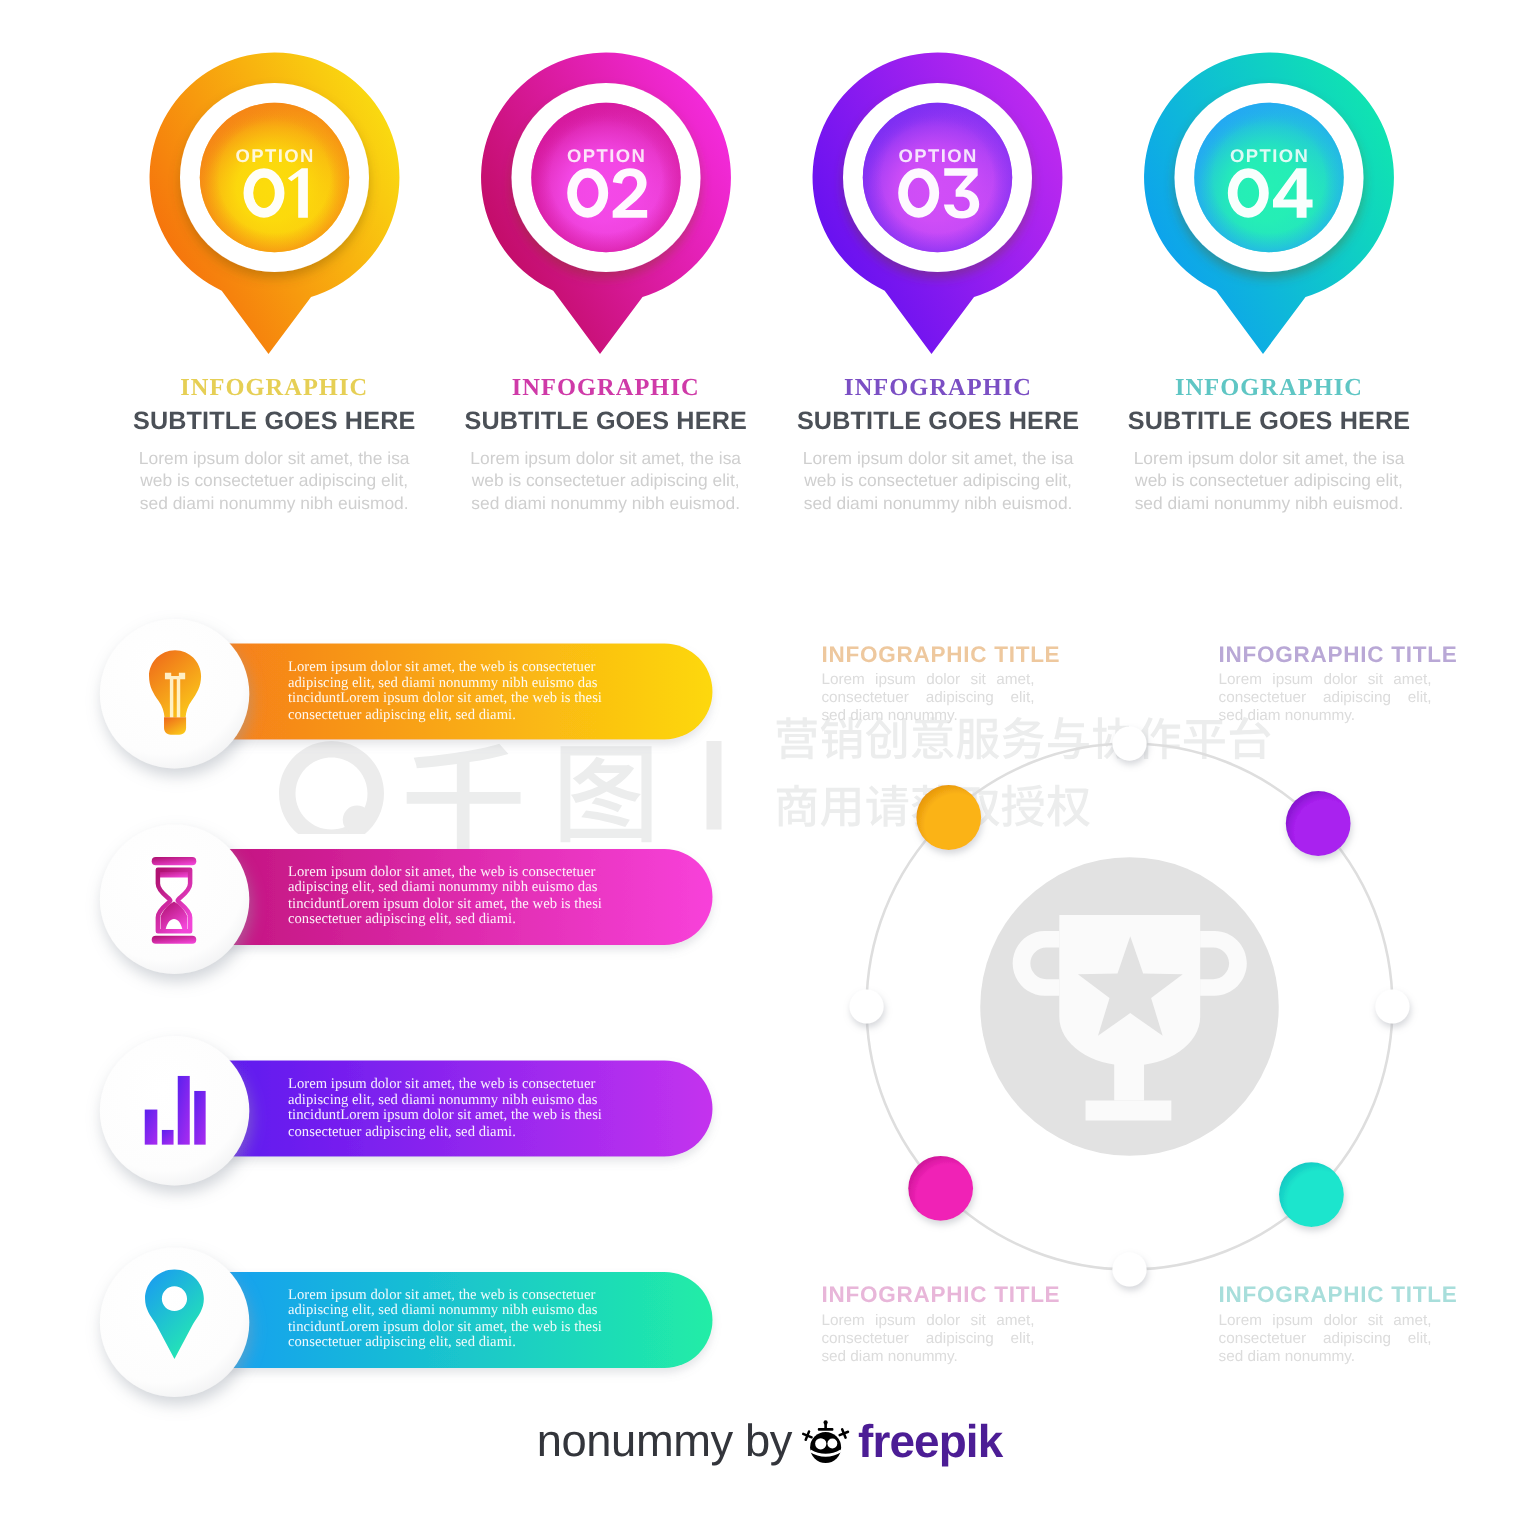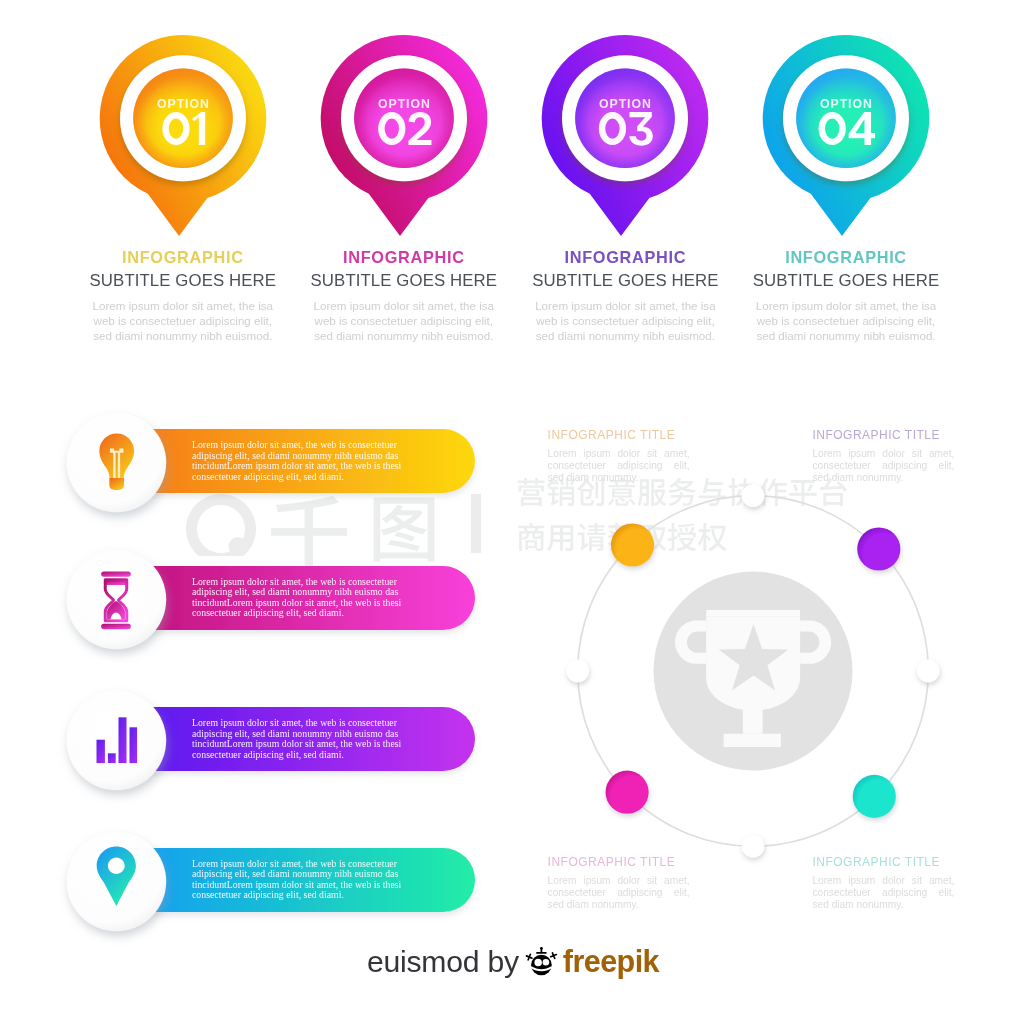--- a/index.html
+++ b/index.html
@@ -2,33 +2,33 @@
 <html><head>
 <meta charset="utf-8">
 <title>Infographic elements</title>
 <style>
   html,body{margin:0;padding:0;background:#fff;}
   body{width:1024px;height:1024px;overflow:hidden;font-family:"Liberation Sans",sans-serif;position:relative;}
   #stage{position:absolute;left:0;top:0;width:1024px;height:1024px;background:#ffffff;overflow:hidden;padding-left:16px;}
   .pin-card{position:absolute;z-index:2;top:25px;width:224px;height:360px;}
   .pin-svg{position:absolute;left:0;top:0;}
   text.pin-opt{font-family:"Liberation Sans",sans-serif;font-size:12.3px;font-weight:700;fill:#fff;letter-spacing:.95px;opacity:.85;}
-  .pin-title{position:absolute;width:224px;text-align:center;font-size:16.3px;font-weight:700;letter-spacing:.7px;}
-  .pin-sub{position:absolute;width:224px;text-align:center;font-size:16.8px;font-weight:400;letter-spacing:.1px;color:#4b5057;}
+  .pin-title{position:absolute;width:224px;text-align:center;font-size:16.3px;font-weight:700;letter-spacing:.7px;font-family:Liberation Serif, serif;}
+  .pin-sub{position:absolute;width:224px;text-align:center;font-size:16.8px;font-weight:700;letter-spacing:.1px;color:#4b5057;}
   .pin-body{position:absolute;width:190px;left:17px;text-align:center;font-size:11.6px;line-height:15.2px;color:#cfcfcf;}
   .barrow{position:absolute;z-index:2;font-family:Liberation Serif, serif;}
   .barrow svg{position:absolute;left:0;top:0;}
   .bartext{position:absolute;font-size:9.75px;line-height:10.45px;color:rgba(255,255,255,.93);letter-spacing:.02px;}
   .circsec{position:absolute;z-index:2;width:460px;height:460px;}
   .circsec svg{position:absolute;left:0;top:0;}
-  .ct{position:absolute;font-size:12px;font-weight:400;letter-spacing:.5px;white-space:nowrap;}
+  .ct{position:absolute;font-size:15px;font-weight:700;letter-spacing:.5px;white-space:nowrap;}
   .cb{position:absolute;font-size:10.2px;line-height:12.4px;color:#dcdcdc;width:142px;text-align:justify;}
   .footer{position:absolute;z-index:2;left:1px;top:944px;width:1024px;text-align:center;white-space:nowrap;}
   .footer .f1{font-size:30.2px;color:#33353b;letter-spacing:-.25px;vertical-align:middle;}
-  .footer .f2{font-size:30.6px;font-weight:700;color:#a16207;letter-spacing:-.6px;vertical-align:middle;}
+  .footer .f2{font-size:30.6px;font-weight:700;color:#4c1d95;letter-spacing:-.6px;vertical-align:middle;}
   .footer .flogo{vertical-align:middle;margin:0 4px 0 5px;}
   .wmk{position:absolute;left:0;top:0;width:1024px;height:1024px;pointer-events:none;z-index:0;}
   .wmc{position:absolute;}
   .wmlogo{position:absolute;left:186px;top:494px;}
   .wmbar{position:absolute;left:471px;top:494px;width:10px;height:59px;background:#ececec;}
 </style>
 </head>
 <body>
 
 <div id="stage">
@@ -378,21 +378,21 @@
       </svg>
 <div class="ct" style="left:25.1px;top:-13.5px;color:#eec89e;">INFOGRAPHIC TITLE</div>
       <div class="cb" style="left:25.1px;top:6.5px;">Lorem ipsum dolor sit amet, consectetuer adipiscing elit, sed diam nonummy.</div>
 <div class="ct" style="left:289.9px;top:-13.5px;color:#b9a8d6;">INFOGRAPHIC TITLE</div>
       <div class="cb" style="left:289.9px;top:6.5px;">Lorem ipsum dolor sit amet, consectetuer adipiscing elit, sed diam nonummy.</div>
 <div class="ct" style="left:25.1px;top:413.5px;color:#e8b6d9;">INFOGRAPHIC TITLE</div>
       <div class="cb" style="left:25.1px;top:433.5px;">Lorem ipsum dolor sit amet, consectetuer adipiscing elit, sed diam nonummy.</div>
 <div class="ct" style="left:289.9px;top:413.5px;color:#a8dedb;">INFOGRAPHIC TITLE</div>
       <div class="cb" style="left:289.9px;top:433.5px;">Lorem ipsum dolor sit amet, consectetuer adipiscing elit, sed diam nonummy.</div>
 </div>
-<div class="footer"><span class="f1">euismod by</span><svg class="flogo" width="35" height="31" viewBox="-7.8 -9.6 39.6 35.2">
+<div class="footer"><span class="f1">nonummy by</span><svg class="flogo" width="35" height="31" viewBox="-7.8 -9.6 39.6 35.2">
         <circle cx="11.9" cy="12.0" r="11.75"></circle>
         <path d="M0.6,13.4 C4.2,15.6 8.0,16.7 11.9,16.7 C15.8,16.7 19.6,15.6 23.2,13.4 L24.0,15.4 C20.2,17.8 16.1,19.0 11.9,19.0 C7.7,19.0 3.6,17.8 -0.2,15.4 Z" fill="#ffffff"></path>
         <circle cx="8.2" cy="9.2" r="4.25" fill="#ffffff"></circle>
         <circle cx="17.0" cy="8.9" r="3.75" fill="#ffffff"></circle>
         <rect x="6.0" y="-2.7" width="11.8" height="2.0" rx="0.7"></rect>
         <rect x="10.9" y="-6.2" width="2.0" height="4.2" rx="0.5"></rect>
         <circle cx="11.9" cy="-7.0" r="1.6"></circle>
         <g>
           <rect x="-6.2" y="2.0" width="8.6" height="1.9" rx="0.8" transform="rotate(22 -1.9 2.95)"></rect>
           <rect x="-2.85" y="-1.3" width="1.9" height="8.6" rx="0.8" transform="rotate(22 -1.9 2.95)"></rect>

